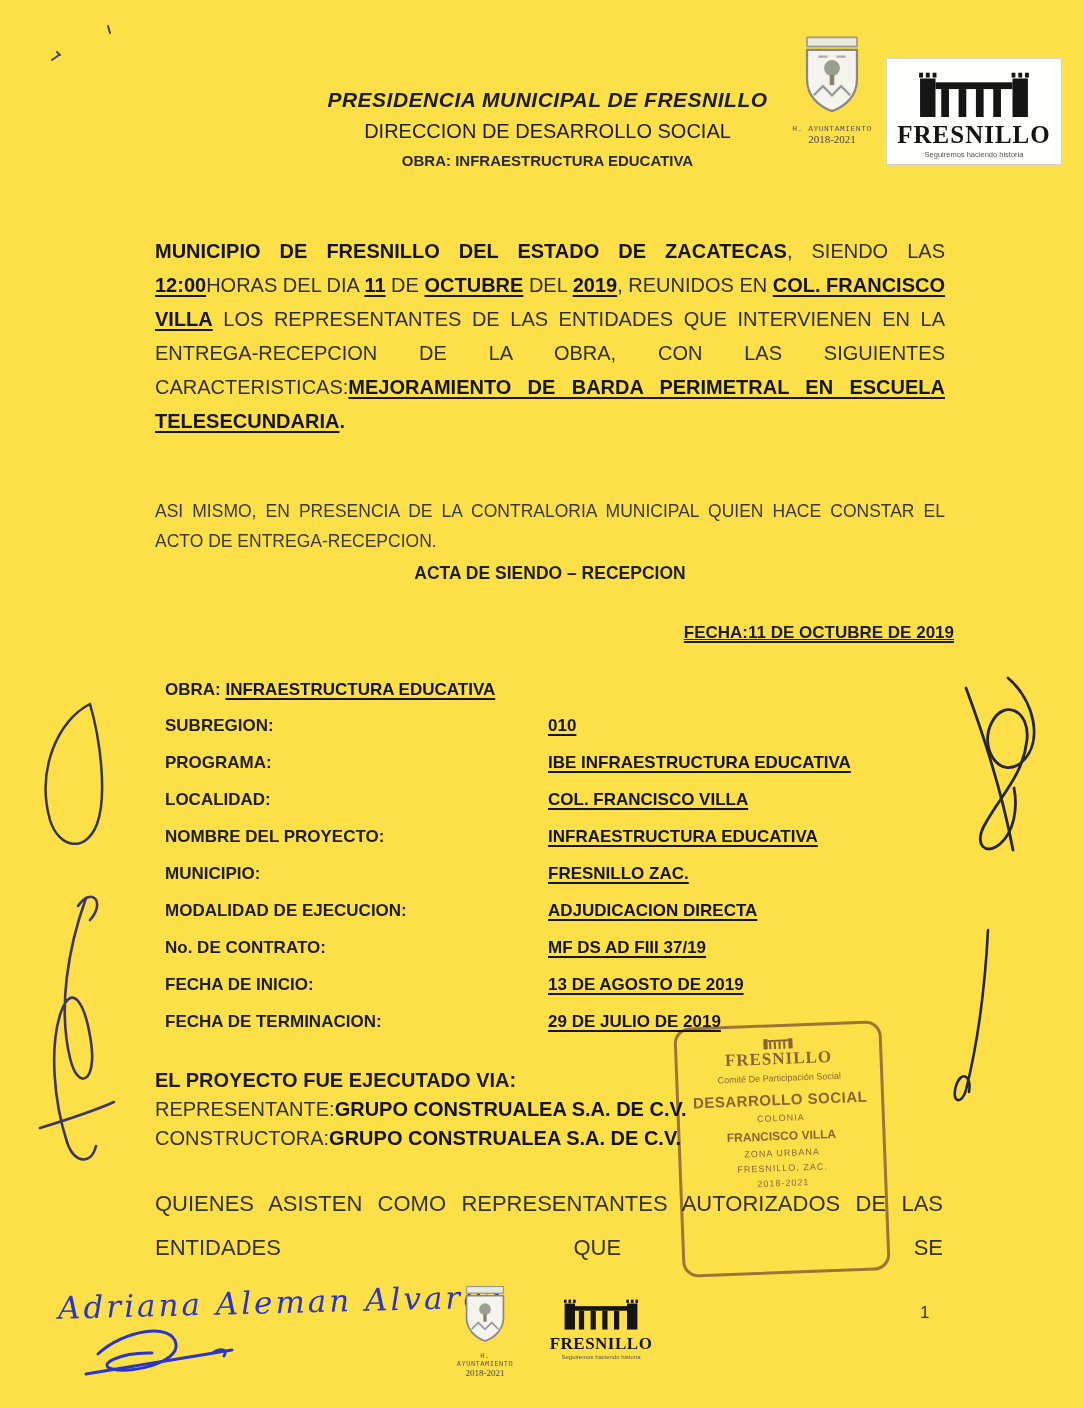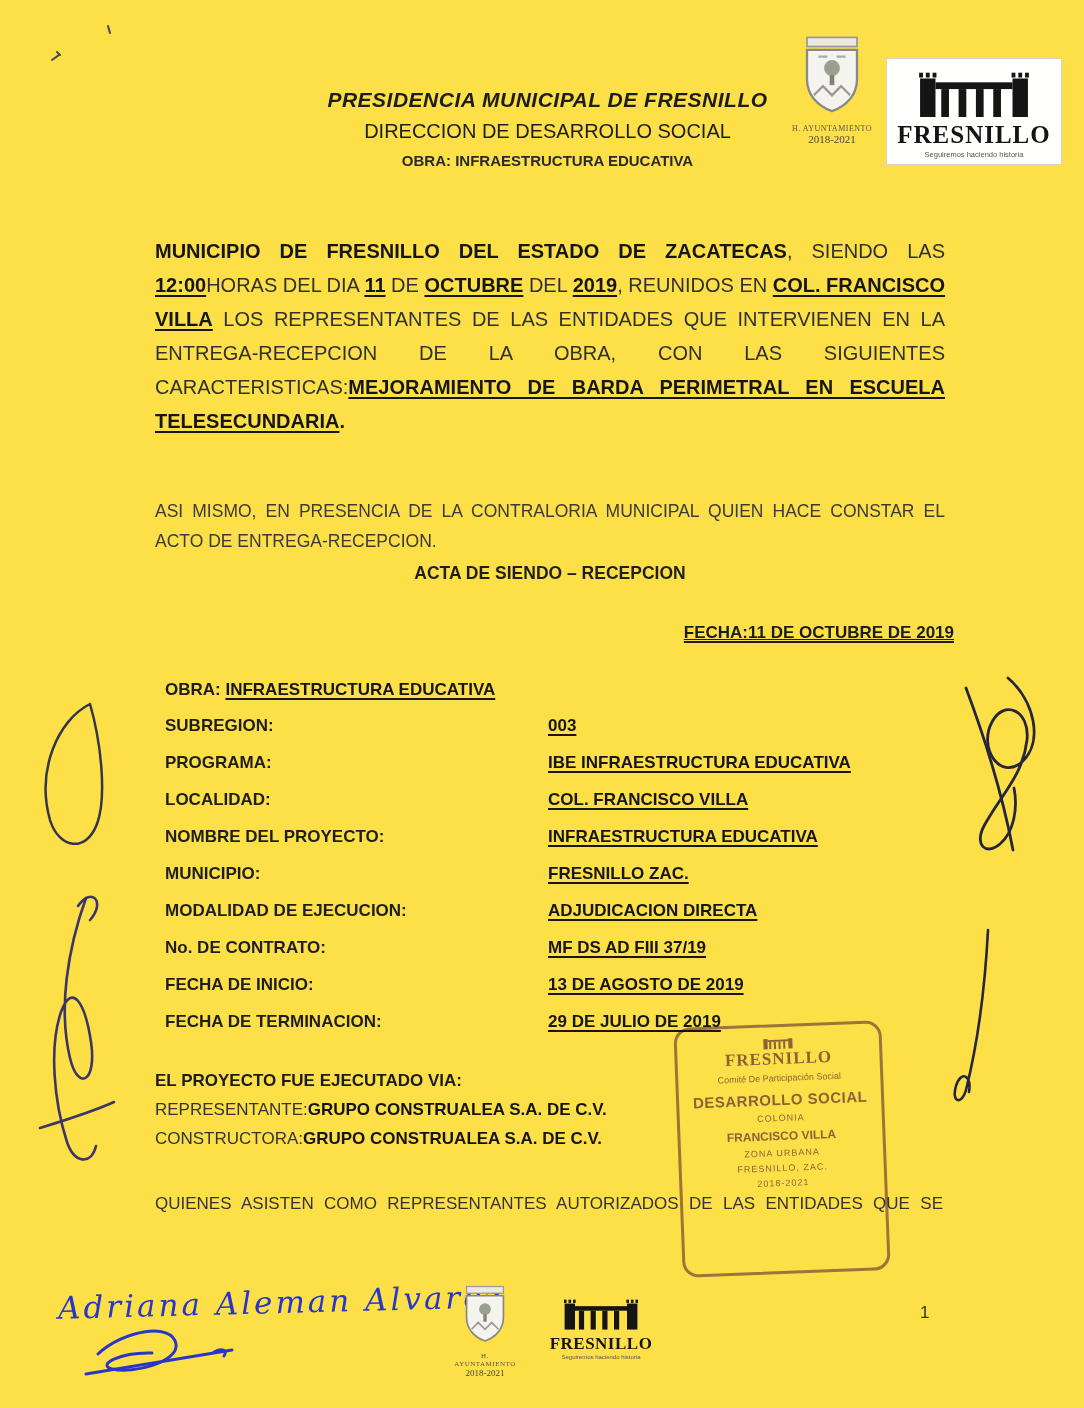--- a/index.html
+++ b/index.html
@@ -11,21 +11,21 @@
   
   .doc-header { position:absolute; left:155px; top:88px; width:785px; text-align:center; }
   .doc-header .h1 { font-size:21px; font-weight:bold; font-style:italic; color:#1d1d1d; letter-spacing:.5px; }
   .doc-header .h2 { font-size:20px; font-weight:normal; margin-top:8px; color:#1d1d1d; }
   .doc-header .h3 { font-size:15px; font-weight:bold; margin-top:9px; color:#2a2a2a; }
 
   
   .crest { position:absolute; text-align:center; }
   .crest.top { left:791px; top:34px; width:82px; }
   .crest.bottom { left:452px; top:1284px; width:66px; }
-  .crest .cap1 { font-family:Liberation Serif, serif; font-size:8px; color:#555; margin-top:2px; letter-spacing:.5px;}
+  .crest .cap1 { font-family:Liberation Mono, monospace; font-size:8px; color:#555; margin-top:2px; letter-spacing:.5px;}
   .crest .cap2 { font-family:"Liberation Serif", serif; font-size:11px; color:#444; }
   .crest.bottom .cap1 { font-size:7px; }
   .crest.bottom .cap2 { font-size:9px; }
 
   .fresnillo { position:absolute; text-align:center; }
   .fresnillo.top { left:886px; top:58px; width:166px; padding:6px 4px 5px; border:1px solid #d6d4cf; background:#fffffe; }
   .fresnillo.bottom { left:538px; top:1294px; width:126px; }
   .fresnillo .word { font-family:"Liberation Serif", serif; font-weight:bold; color:#141414; }
   .fresnillo.top .word { font-size:25px; letter-spacing:1px; }
   .fresnillo.bottom .word { font-size:17px; letter-spacing:.5px; }
@@ -49,26 +49,26 @@
   .fecha { position:absolute; right:146px; top:623px; font-size:17px; font-weight:bold; color:#1c1c1c;text-decoration:underline; }
 
   .obra-line { position:absolute; left:165px; top:680px; font-size:17px; font-weight:bold; color:#1c1c1c; }
 
   .fields { position:absolute; left:165px; top:716px; width:780px; }
   .frow { display:flex; height:37px; align-items:flex-start; }
   .frow .flabel { width:383px; font-size:17px; font-weight:bold; color:#1e1e1e; }
   .frow .fvalue { font-size:17px; font-weight:bold; color:#161616;
                   text-decoration:underline; text-decoration-thickness:2px; text-underline-offset:3px; }
 
-  .ejecucion { position:absolute; left:155px; top:1066px; width:620px; font-size:17px; line-height:29px; }
+  .ejecucion { position:absolute; left:155px; top:1066px; width:620px; font-size:20px; line-height:29px; }
   .ejecucion .eh { font-weight:bold; color:#1c1c1c; }
   .ejecucion .el { color:#333; }
   .ejecucion .ev { font-weight:bold; color:#141414; }
 
-  .closing { position:absolute; left:155px; top:1182px; width:788px; font-size:17px; color:#333; }
+  .closing { position:absolute; left:155px; top:1182px; width:788px; font-size:22px; color:#333; }
   .closing .cline { display:block; line-height:44px; text-align:justify; text-align-last:justify; }
 
   .page-number { position:absolute; left:920px; top:1303px; font-size:17px; color:#333; }
 
   
   .hand-name { position:absolute; left:58px; top:1284px;
                font-family:"DejaVu Serif", serif; font-style:italic;
                font-size:31px; letter-spacing:3px; color:#2a36c8;
                transform:rotate(-1.5deg); white-space:nowrap; }
 
@@ -137,21 +137,21 @@
 
   <div class="acta-title">ACTA DE SIENDO – RECEPCION</div>
 
   <div class="fecha"><span class="u"><span>FECHA:</span><span>11 DE OCTUBRE DE 2019</span></span></div>
 
   <div class="obra-line"><span>OBRA: </span><span class="bu">INFRAESTRUCTURA EDUCATIVA</span></div>
 
   <div class="fields">
     <div class="frow">
         <span class="flabel">SUBREGION:</span>
-        <span class="fvalue">003</span>
+        <span class="fvalue">010</span>
       </div>
     <div class="frow">
         <span class="flabel">PROGRAMA:</span>
         <span class="fvalue">IBE INFRAESTRUCTURA EDUCATIVA</span>
       </div>
     <div class="frow">
         <span class="flabel">LOCALIDAD:</span>
         <span class="fvalue">COL. FRANCISCO VILLA</span>
       </div>
     <div class="frow">

